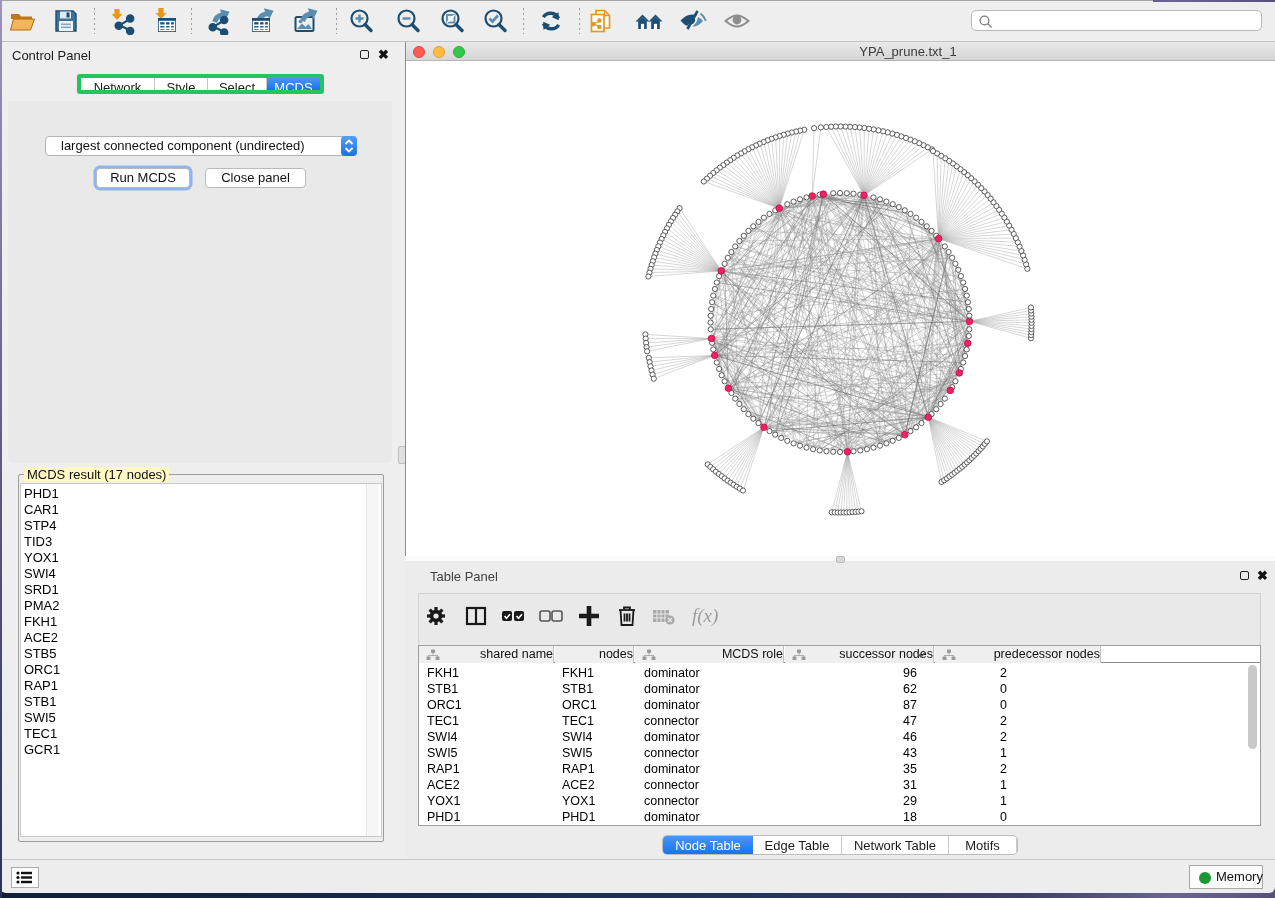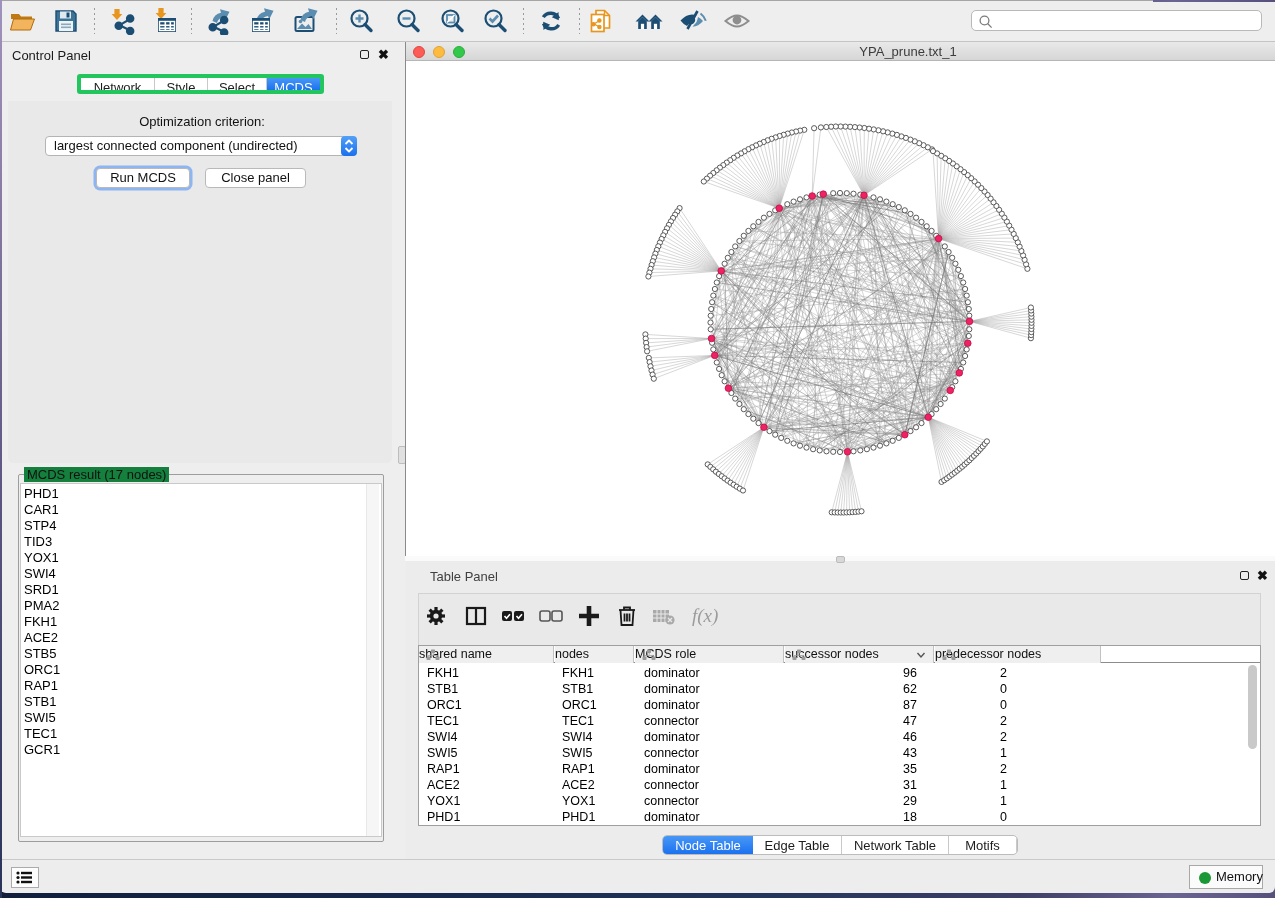--- a/index.html
+++ b/index.html
@@ -18,46 +18,46 @@
 
 #cpanel{position:absolute;left:0px;top:41px;width:405px;height:818px;background:#eeeeee}
 #cpTitle{position:absolute;left:12px;top:47px;font-size:13px;color:#1a1a1a}
 #cpFloat{position:absolute;left:360px;top:49px;width:9px;height:9px;border:1.5px solid #222;border-radius:2px}
 #cpClose{position:absolute;left:378px;top:46px;font-size:13px;font-weight:bold;color:#111}
 #cpInner{position:absolute;left:8px;top:100px;width:384px;height:362px;background:#e9e9e9;border-radius:0 0 5px 5px}
 #tabs{position:absolute;left:77px;top:73px;width:247px;height:20px;background:#fff;border:4px solid #22c55e;border-radius:3px;display:flex;overflow:hidden}
 #tabs .tab{font-size:13px;color:#1c1c1c;text-align:center;line-height:19px;border-right:1px solid #c9c9c9}
 #tabs .tab.sel{background:linear-gradient(#4897f7,#1c72ef);color:#fff;border-right:none;flex:1}
 #optlab{position:absolute;left:0;top:113px;width:404px;text-align:center;font-size:13px;color:#111}
-#combo{position:absolute;left:45px;top:135px;width:312px;height:20px;background:#fff;border:1px solid #b4b4b4;border-radius:4px;font-size:13px;color:#111;line-height:18px;padding-left:8px}
+#combo{position:absolute;left:45px;top:135px;width:312px;height:20px;background:#fff;border:1px solid #b4b4b4;border-radius:4px;font-size:13px;color:#111;line-height:18px;padding-left:15px}
 #comboBtn{position:absolute;left:341px;top:135px;width:16px;height:20px;background:linear-gradient(#53a0f8,#1a70ee);border-radius:4px;}
 .btn{position:absolute;height:20px;background:#fff;border:1px solid #b9b9b9;border-radius:4px;font-size:13px;color:#111;text-align:center;line-height:18px}
 #runbtn{left:96px;top:167px;width:94px;box-shadow:0 0 0 2.5px rgba(116,168,243,.8)}
 #closebtn{left:205px;top:167px;width:101px}
 #fieldset{position:absolute;left:18px;top:473px;width:366px;height:368px;border:1px solid #9d9d9d;border-radius:2px}
-#fslabel{position:absolute;left:24px;top:466px;background:#15803d;font-size:13px;color:#111;padding:0 3px}
+#fslabel{position:absolute;left:24px;top:466px;background:#fef9c3;font-size:13px;color:#111;padding:0 3px}
 #mlist{position:absolute;left:20px;top:482px;width:362px;height:354px;background:#fff;border:1px solid #c9c9c9;font-size:13px;color:#000;line-height:16px;padding:2px 0 0 3px}
 #mscroll{position:absolute;left:366px;top:483px;width:13px;height:352px;background:#f6f6f6;border-left:1px solid #e8e8e8}
 
 #netwin{position:absolute;left:405px;top:41px;width:870px;height:514px;background:#fff;border-left:1px solid #8a8a8a}
 #nettitle{position:absolute;left:406px;top:41px;width:869px;height:19px;background:linear-gradient(#e9e9e9,#d6d6d6);border-bottom:1px solid #b6b6b6}
 #nettitle .tl{position:absolute;top:3.5px;width:12px;height:12px;border-radius:50%}
 #nettxt{position:absolute;left:0;top:2px;width:1004px;text-align:center;font-size:13px;color:#3c3c3c}
 #vsplit{position:absolute;left:398px;top:445px;width:8px;height:18px;background:#e0e0e0;border:1px solid #bdbdbd;border-radius:2px}
 #hsplit{position:absolute;left:836px;top:555px;z-index:3;width:9px;height:7px;background:#d8d8d8;border:1px solid #bbb;border-radius:2px}
 #gapstrip{position:absolute;left:405px;top:555px;width:870px;height:5px;background:#fafafa}
 
 #tpanel{position:absolute;left:406px;top:560px;width:869px;height:298px;background:#ececec}
 #tpTitle{position:absolute;left:24px;top:8px;font-size:13px;color:#404040}
 #tpFloat{position:absolute;left:834px;top:10px;width:9px;height:9px;border:1.5px solid #222;border-radius:2px}
 #tpClose{position:absolute;left:851px;top:7px;font-size:13px;font-weight:bold;color:#111}
 #ttool{position:absolute;left:12px;top:32px;width:843px;height:52px;background:#e9e9e9;border:1px solid #d2d2d2;border-bottom:none}
 #ttable{position:absolute;left:12px;top:84px;width:843px;height:181px;background:#fff;border:1px solid #9f9f9f}
 #thead{position:absolute;left:0;top:0;width:841px;height:17px;border-bottom:1px solid #8c8c8c;font-size:12.5px;color:#111}
-.thcell{position:absolute;top:0;height:17px;background:#efefef;border-right:1px solid #c2c2c2;text-align:left;line-height:17px}
+.thcell{position:absolute;top:0;height:17px;background:#efefef;border-right:1px solid #c2c2c2;text-align:right;line-height:17px}
 .trow{position:absolute;left:0;width:841px;height:16px;font-size:12.5px;color:#000;line-height:16px}
 .trow span{position:absolute;top:0}
 #tscroll{position:absolute;left:828px;top:19px;width:12px;height:160px;}
 #tthumb{position:absolute;left:1px;top:0px;width:9px;height:84px;background:#c9c9c9;border-radius:5px}
 #btabs{position:absolute;left:256px;top:274px;height:20px;background:#fff;border:1px solid #bcbcbc;border-radius:5px;display:flex;overflow:hidden}
 #btabs .tab{font-size:13px;color:#1c1c1c;text-align:center;line-height:19px;border-right:1px solid #c9c9c9}
 #btabs .tab.sel{background:linear-gradient(#4897f7,#1c72ef);color:#fff;border-right:none}
 
 #status{position:absolute;left:0;top:858px;width:1275px;height:34px;background:#ededed;border-top:1px solid #c9c9c9;border-radius:0 0 6px 6px}
 #lstbtn{position:absolute;left:11px;top:7px;width:28px;height:21px;background:#fdfdfd;border:1px solid #ababab}
@@ -206,21 +206,20 @@
 <div id="cpTitle">Control Panel</div>
 <div id="cpFloat"></div>
 <div id="cpClose">✖</div>
 <div id="cpInner"></div>
 <div id="tabs">
       <div class="tab" style="width:74px">Network</div>
       <div class="tab" style="width:53px">Style</div>
       <div class="tab" style="width:59px">Select</div>
       <div class="tab sel" style="width:58px">MCDS</div>
     </div>
-<div id="optlab">Optimization criterion:</div>
 <div id="combo">largest connected component (undirected)</div>
 <div id="comboBtn"><svg width="16" height="20" viewBox="0 0 16 20">
         <path d="M4.5 8 L8 4.5 L11.5 8" fill="none" stroke="#fff" stroke-width="1.8" stroke-linejoin="round"></path>
         <path d="M4.5 12 L8 15.5 L11.5 12" fill="none" stroke="#fff" stroke-width="1.8" stroke-linejoin="round"></path>
       </svg></div>
 <div class="btn" id="runbtn">Run MCDS</div>
 <div class="btn" id="closebtn">Close panel</div>
 <div id="fieldset"></div>
 <div id="fslabel">MCDS result (17 nodes)</div>
 <div id="mlist">PHD1<br>CAR1<br>STP4<br>TID3<br>YOX1<br>SWI4<br>SRD1<br>PMA2<br>FKH1<br>ACE2<br>STB5<br>ORC1<br>RAP1<br>STB1<br>SWI5<br>TEC1<br>GCR1</div>

